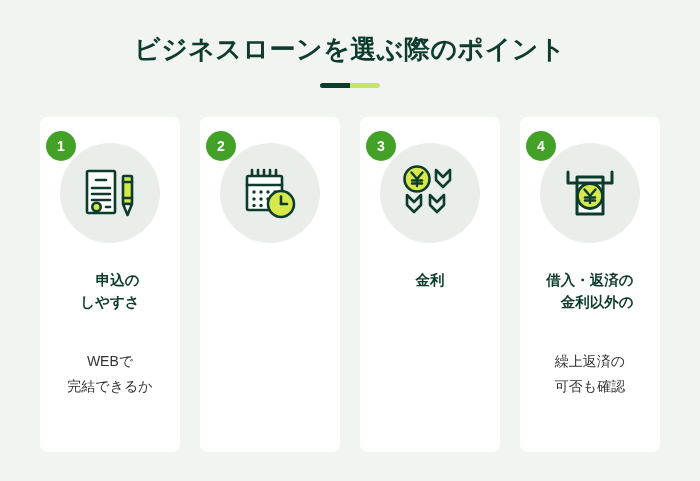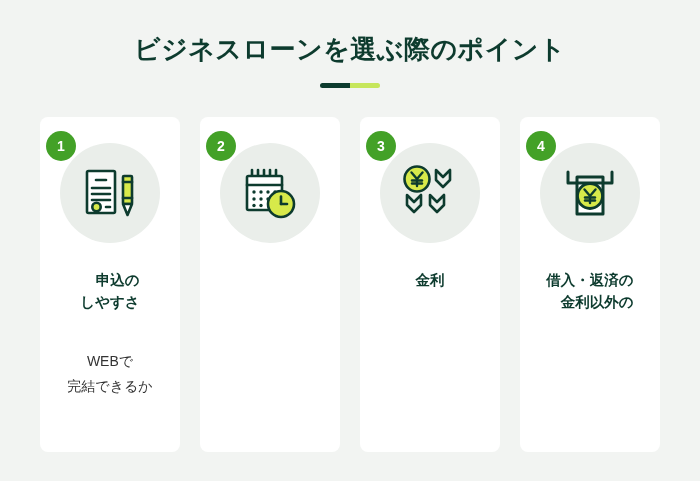--- a/index.html
+++ b/index.html
@@ -256,16 +256,18 @@
               <path d="M24.5 26.5 L30 33 L35.5 26.5"></path>
               <line x1="30" y1="33" x2="30" y2="40"></line>
               <line x1="25" y1="34.5" x2="35" y2="34.5"></line>
               <line x1="25" y1="37.5" x2="35" y2="37.5"></line>
             </g>
           </svg>
         </div>
       </div>
       <p class="card-title">借入・返済の
 金利以外の</p>
+      <p class="card-body">繰上返済の
+可否も確認</p>
     </div>
 
   </div>
 </div>
 
 </body></html>

